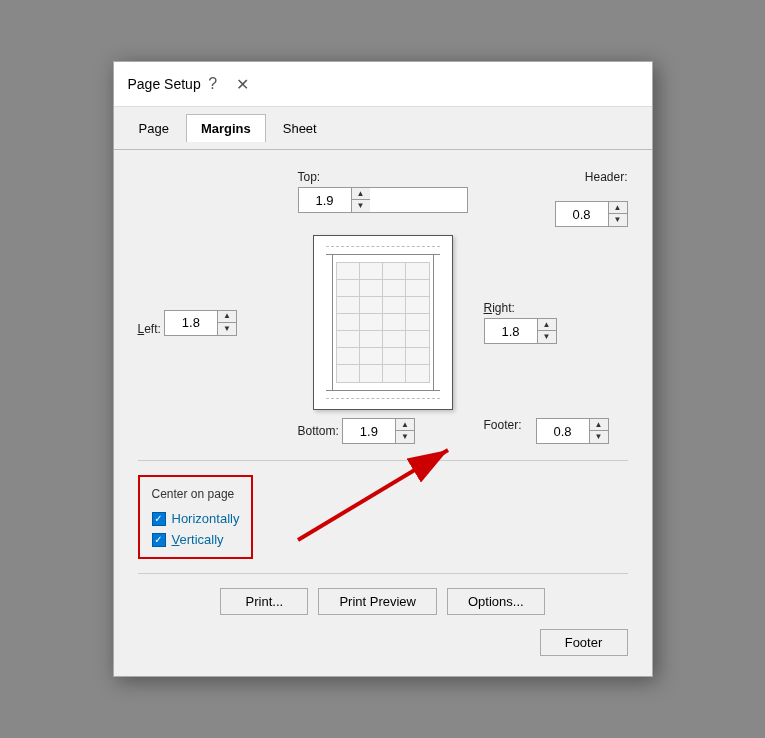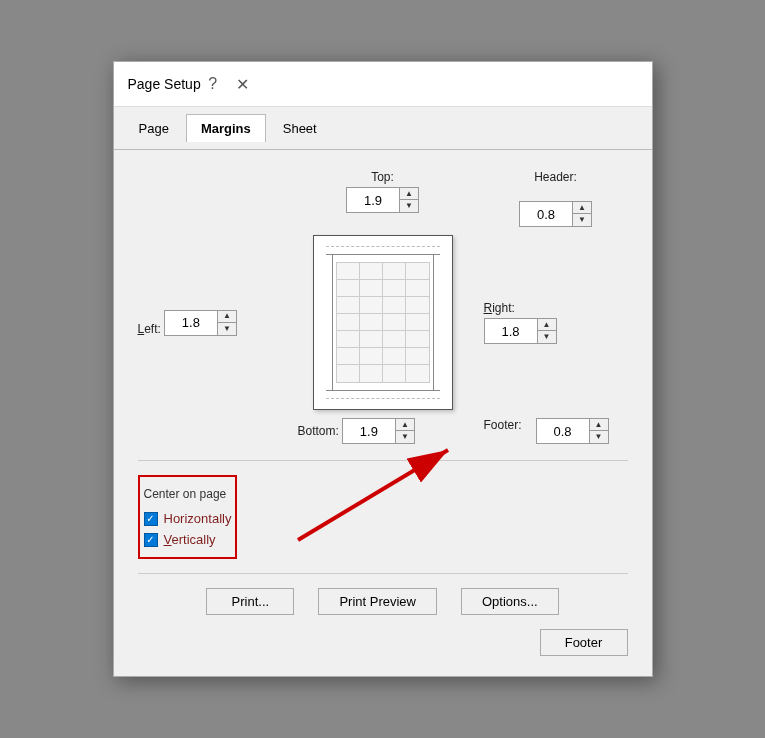--- a/index.html
+++ b/index.html
@@ -196,21 +196,21 @@
       grid-template-columns: repeat(4, 1fr);
     }
     .table-cell {
       border-right: 1px solid #ccc;
       background: #f5f5f5;
     }
     .table-cell:last-child { border-right: none; }
     .table-row-line:last-child { border-bottom: none; }
     .center-on-page-box {
       border: 2px solid #cc0000;
-      padding: 10px 4px;
+      padding: 10px 12px;
       display: inline-flex;
       flex-direction: column;
       gap: 6px;
       background: #f0f0f0;
       position: relative;
       z-index: 2;
     }
     .center-label {
       font-size: 12px;
       color: #333;
@@ -231,21 +231,21 @@
       justify-content: center;
       flex-shrink: 0;
     }
     .cb-check {
       color: white;
       font-size: 10px;
       line-height: 1;
     }
     .cb-label {
       font-size: 13px;
-      color: #7f1d1d;
+      color: #0369a1;
     }
     .cb-label .ul { text-decoration: underline; }
 
     
     .red-arrow {
       position: absolute;
       left: 140px;
       top: -30px;
       width: 200px;
       height: 120px;
@@ -254,21 +254,21 @@
     }
 
     .divider {
       border: none;
       border-top: 1px solid #ccc;
       margin: 14px 0;
     }
     .btn-row {
       display: flex;
       justify-content: center;
-      gap: 24px;
+      gap: 10px;
       margin-bottom: 14px;
     }
     .btn-row2 {
       display: flex;
       justify-content: flex-end;
       gap: 10px;
     }
     .btn {
       padding: 5px 20px;
       background: #f0f0f0;
@@ -314,31 +314,31 @@
       <span><span class="ul">S</span>heet</span>
     </div>
   </div>
 
   <div class="content">
 
     <div style="display:grid; grid-template-rows: auto auto auto; gap:0; position:relative; min-height:220px;">
 
       <div style="display:grid; grid-template-columns:160px 1fr 160px; margin-bottom:8px;">
         <div></div>
-        <div style="display:flex;flex-direction:column;align-items:center;gap:3px;">
+        <div style="display:flex;flex-direction:column;gap:3px;">
           <span class="field-label">Top:</span>
           <div class="spinner-wrap">
             <input class="spinner-input" type="text" value="1.9" style="">
             <div class="spinner-btns">
               <button class="spin-btn">▲</button>
               <button class="spin-btn">▼</button>
             </div>
           </div>
         </div>
-        <div style="display:flex;flex-direction:column;align-items:center;gap:17px;padding-left:16px;">
+        <div style="display:flex;flex-direction:column;align-items:flex-end;gap:17px;padding-left:16px;">
           <span class="field-label">Header:</span>
           <div class="spinner-wrap">
             <input class="spinner-input" type="text" value="0.8" style="">
             <div class="spinner-btns">
               <button class="spin-btn">▲</button>
               <button class="spin-btn">▼</button>
             </div>
           </div>
         </div>
       </div>

